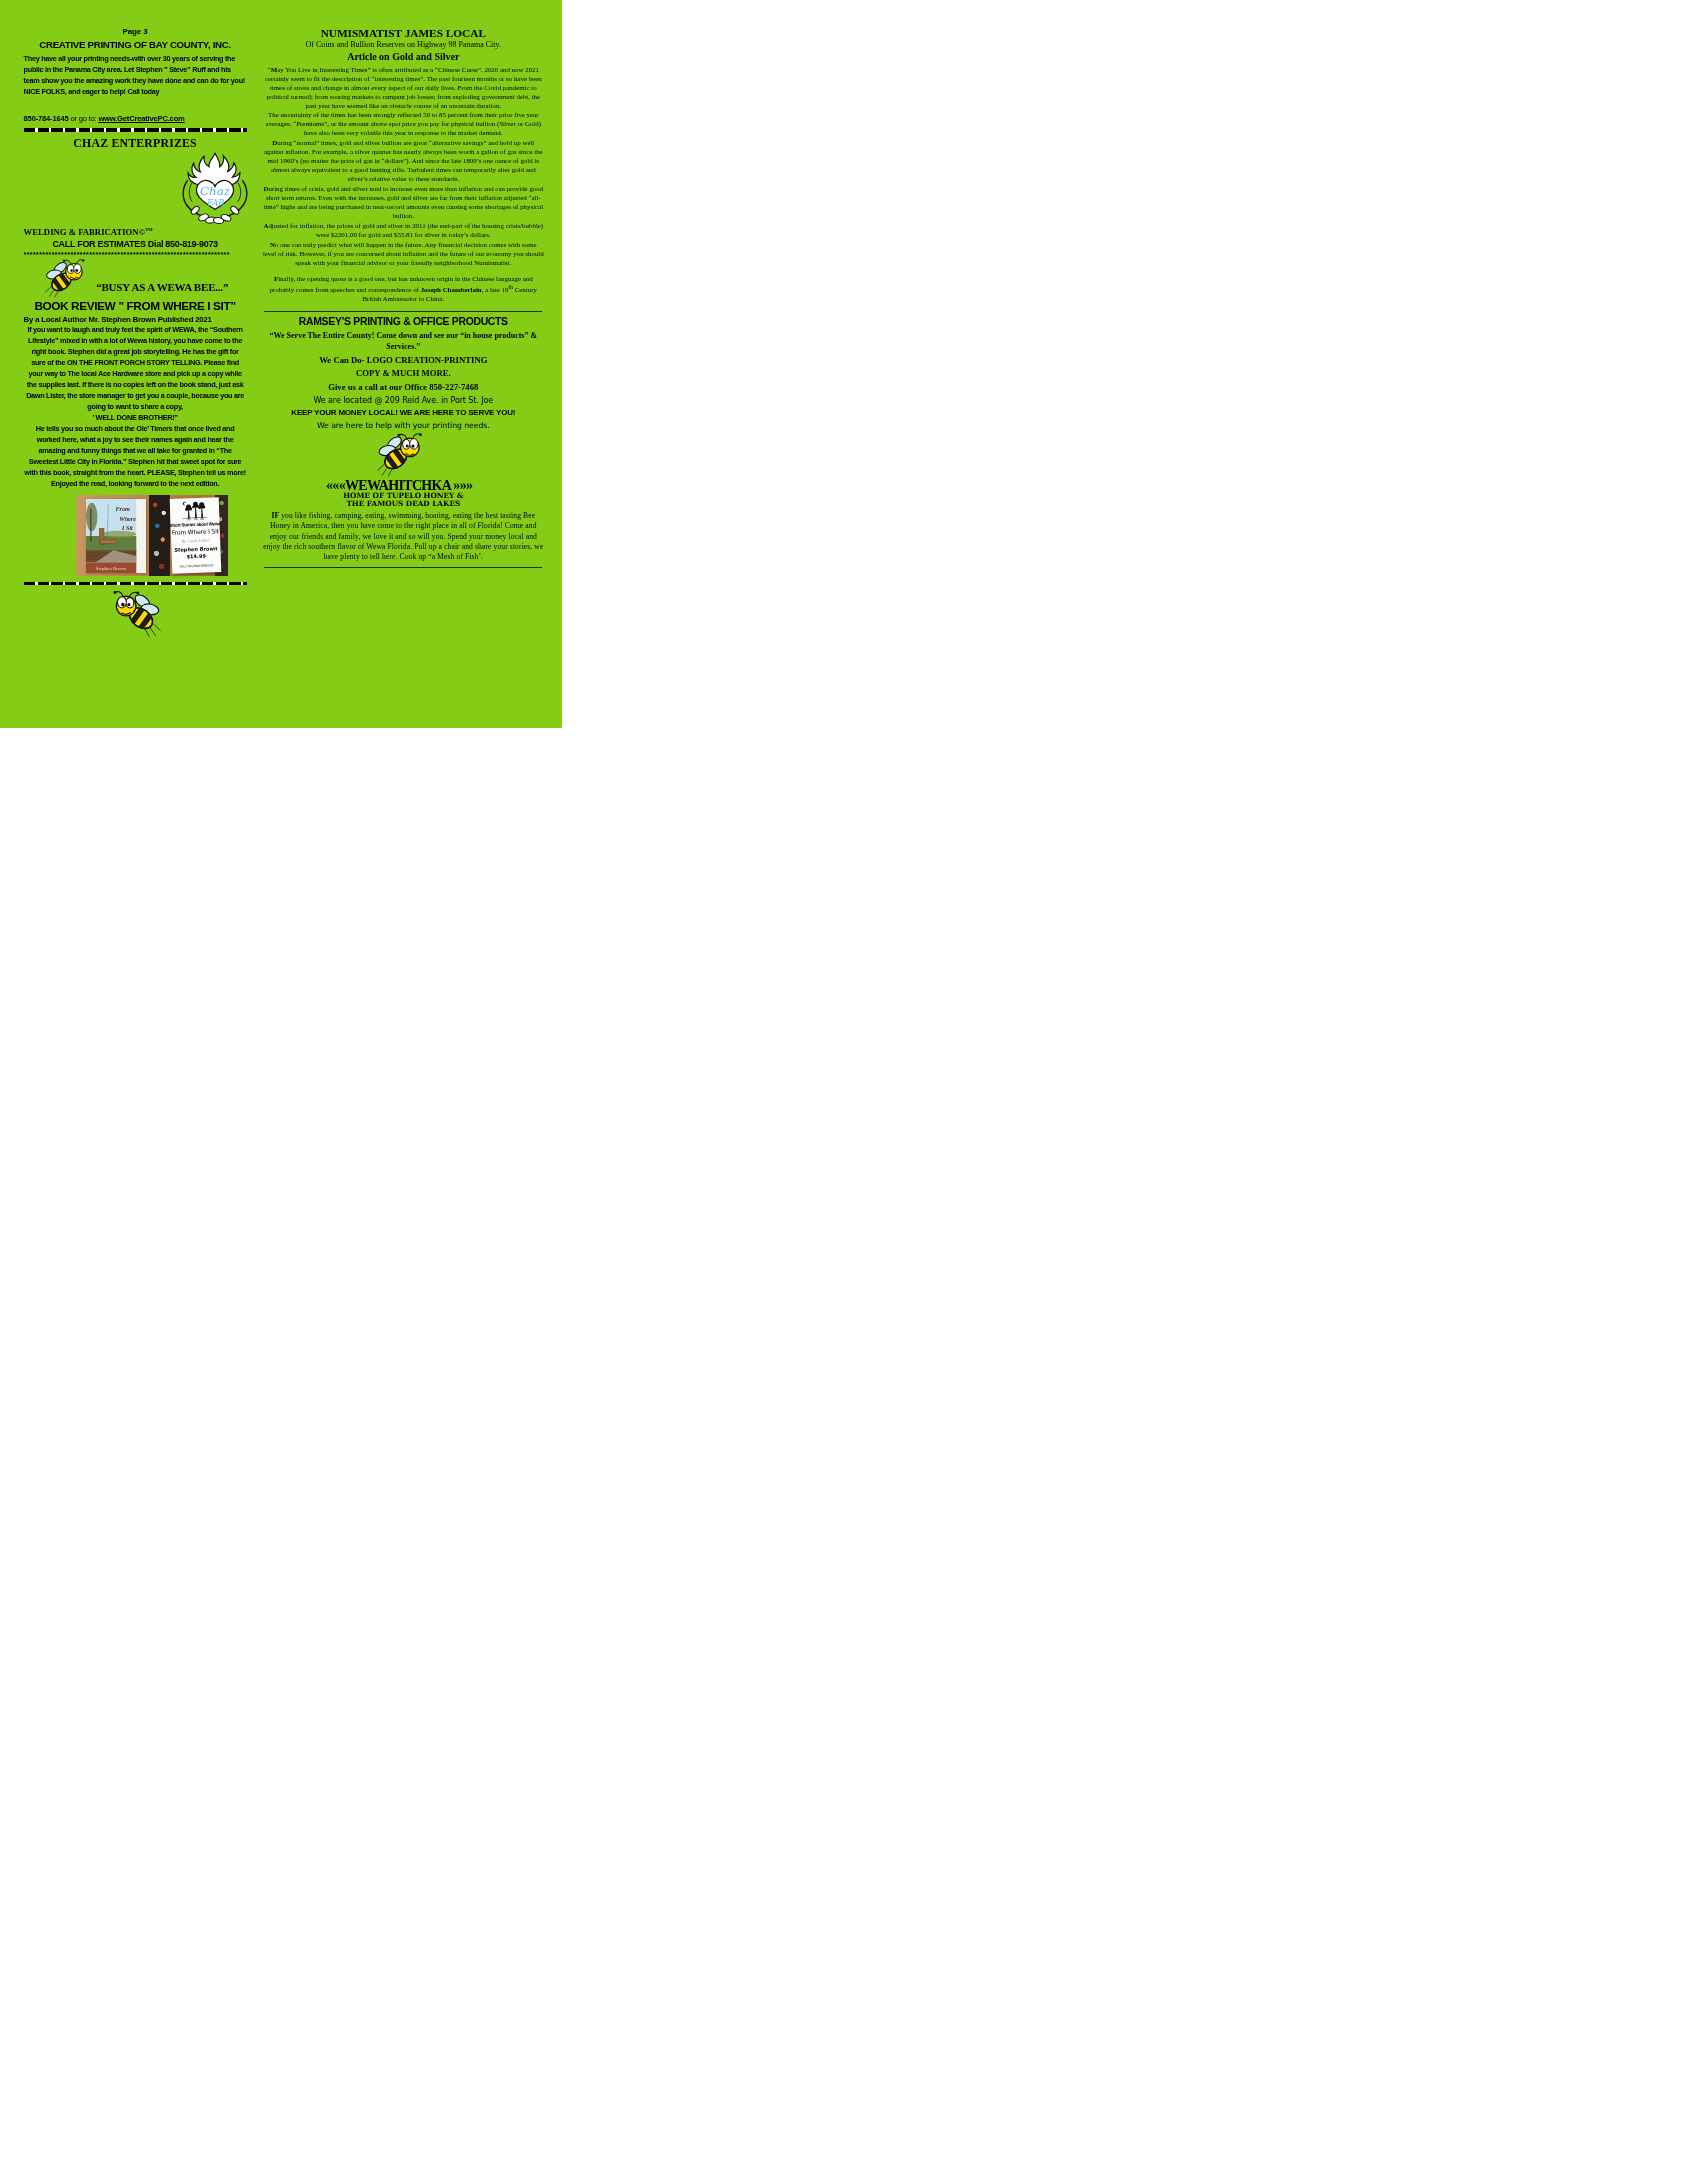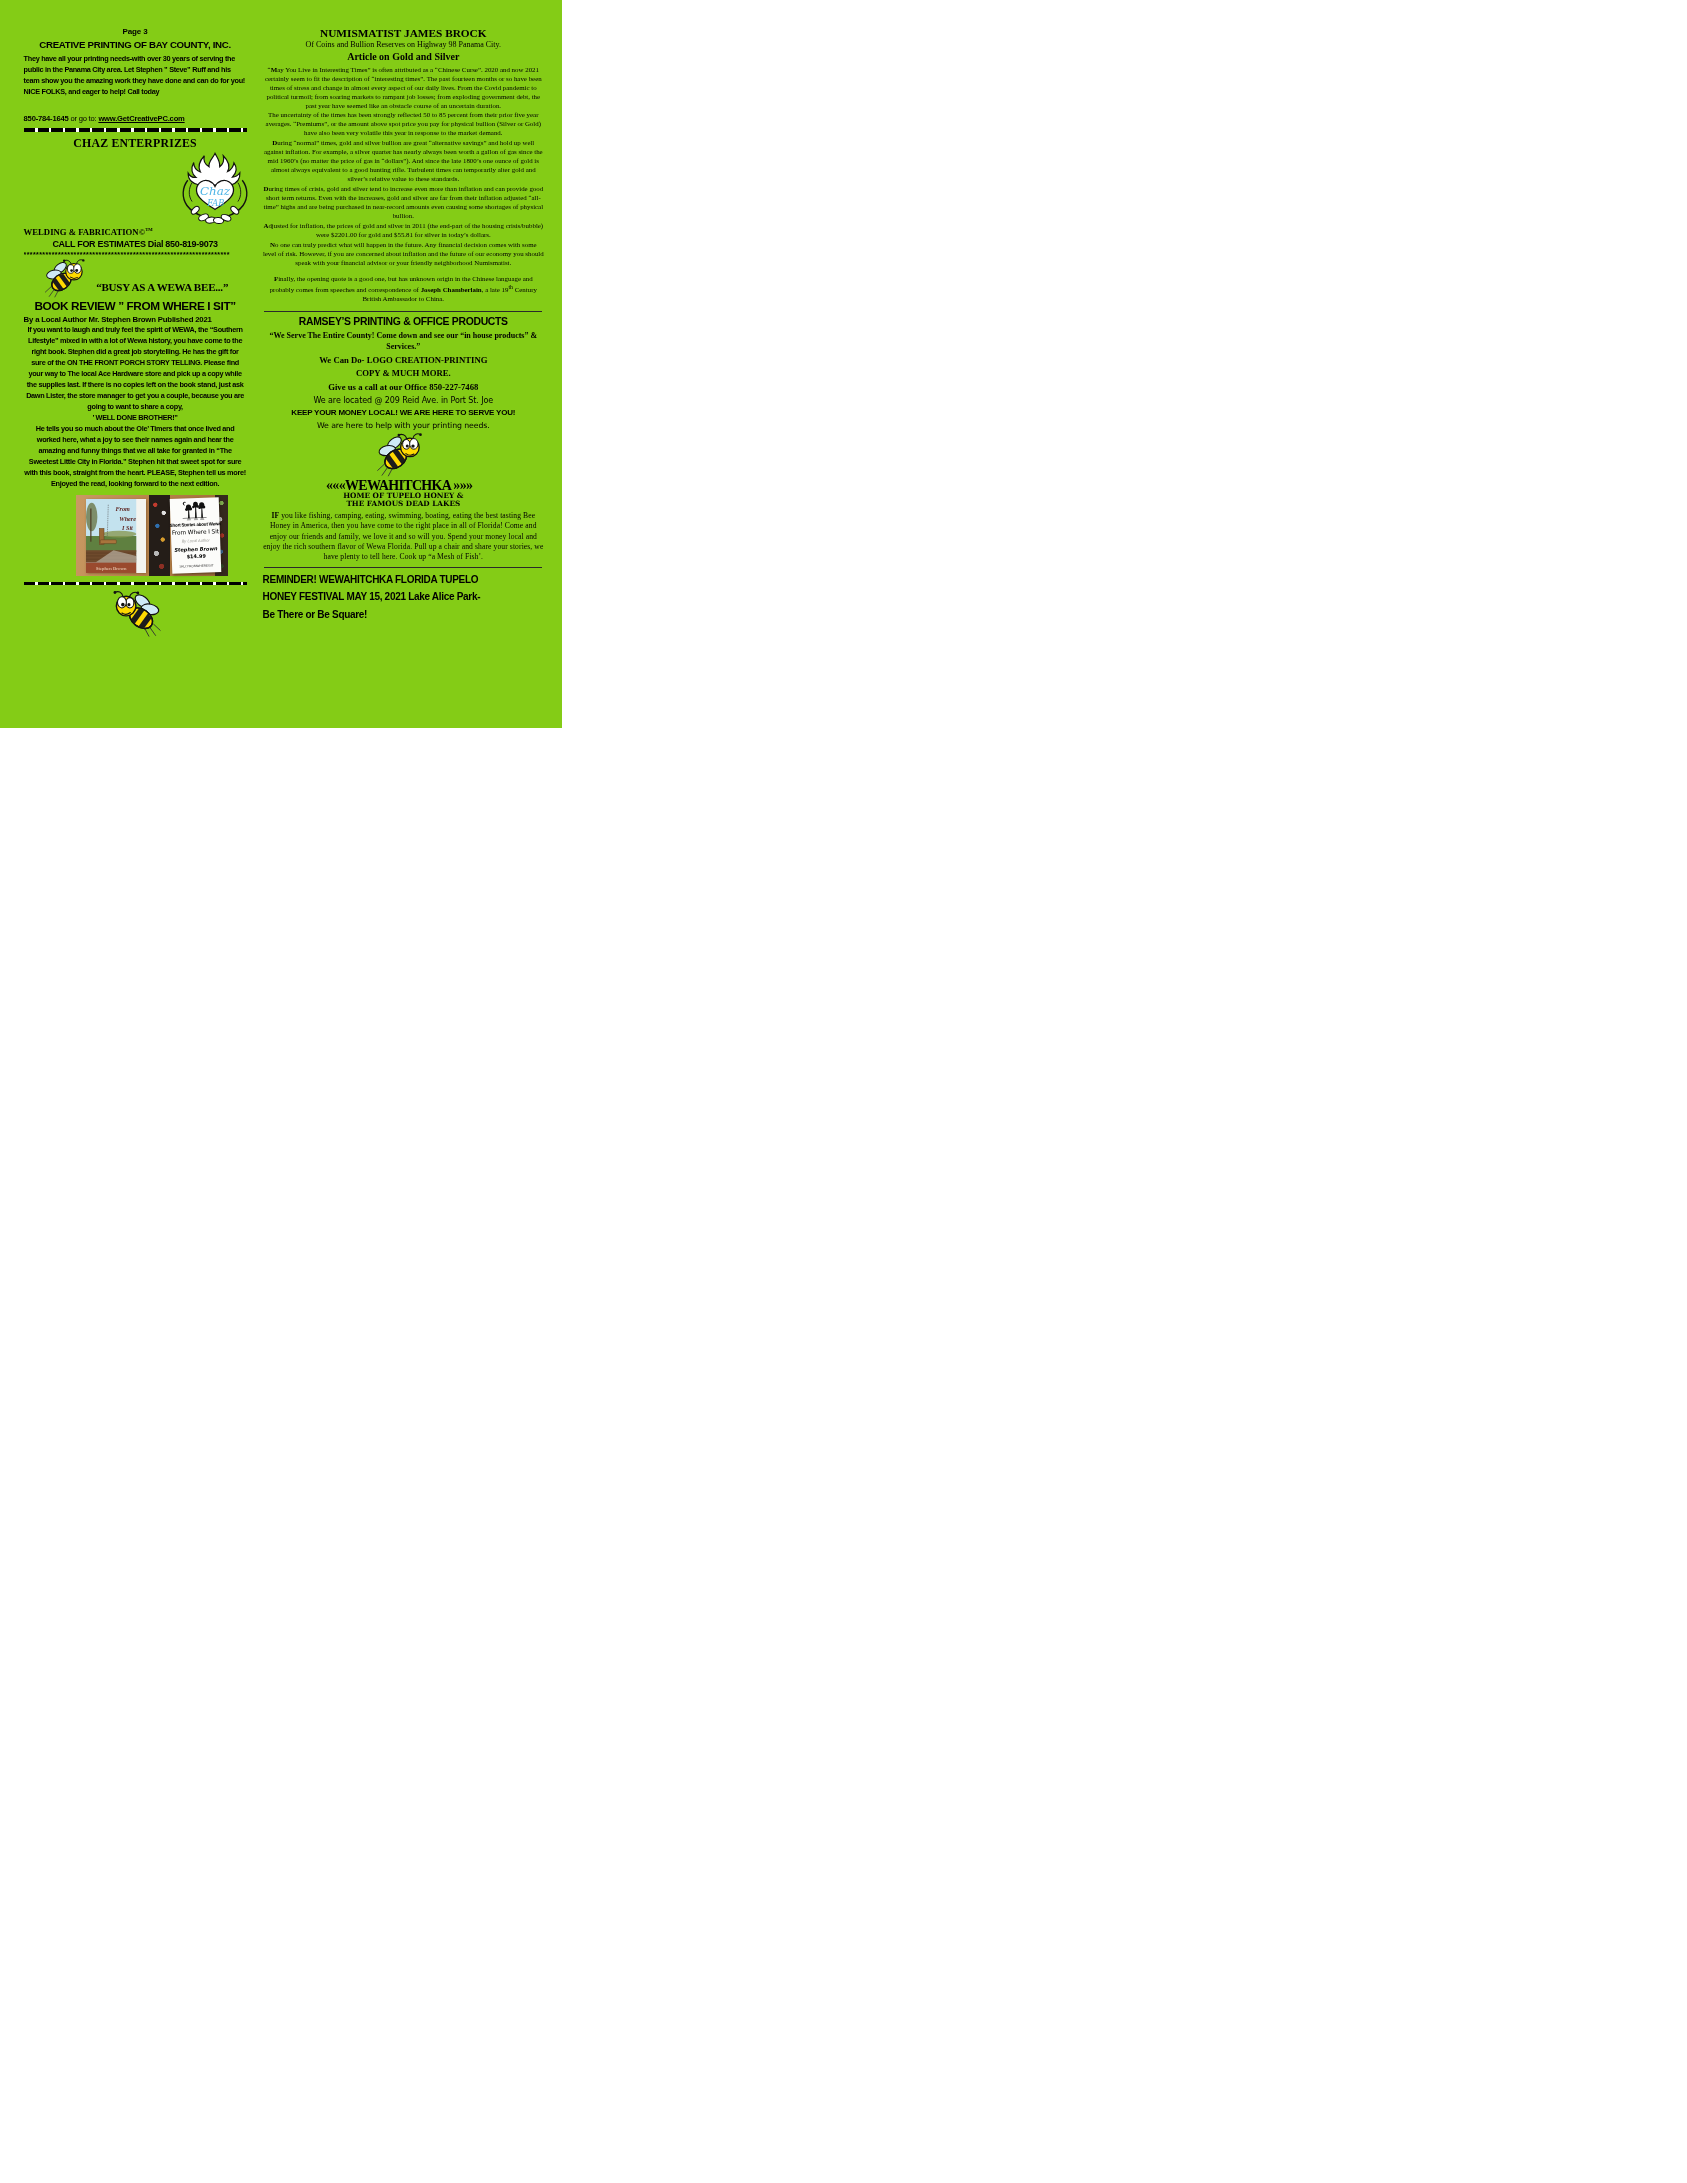--- a/index.html
+++ b/index.html
@@ -249,21 +249,21 @@
 
 
       <div class="bee-bottom">
         <svg class="beesvg" viewBox="0 0 120 100">
             <use href="#bee-sym"></use>
           </svg>
       </div>
     </div>
 
     <div class="col-right">
-      <h1 class="num-title ctr">NUMISMATIST JAMES BROCK</h1>
+      <h1 class="num-title ctr">NUMISMATIST JAMES LOCAL</h1>
       <div class="num-sub ctr">Of Coins and Bullion Reserves on  Highway 98 Panama City.</div>
       <h2 class="num-art ctr">Article on  Gold and Silver</h2>
 
       <div class="art">
         <p><span>“</span><b>M</b><span>ay You Live in Interesting Times” is often attributed as a “Chinese Curse”.  2020 and now 2021 certainly seem to fit the description of “interesting times”.  The past fourteen months or so have been times of stress and change in almost every aspect of our daily lives.  From the Covid pandemic to political turmoil; from soaring markets to rampant job losses; from exploding government debt, the past year have seemed like an obstacle course of an uncertain duration.</span></p>
         <p><span>The uncertainty of the  times has been strongly reflected 50 to 85 percent from their prior five year averages.  “Premiums”, or the amount above spot price you pay for physical bullion (Silver or Gold) have also been very volatile this year in response to the market demand.</span></p>
         <p><b>D</b><span>uring “normal” times, gold and silver bullion are great “alternative savings” and hold up well against inflation.  For example, a silver quarter has nearly always been worth a gallon of gas since the mid 1960’s (no matter the price of gas in “dollars”).  And since the late 1800’s  one ounce of  gold is almost always equivalent to a good hunting rifle.  Turbulent times can temporarily alter gold and silver’s relative value to these standards.</span></p>
         <p><b>D</b><span>uring times of crisis, gold and silver tend to increase even more than inflation and can provide good short term returns.  Even with the increases, gold and silver are far from their inflation adjusted “all-time” highs and are being purchased in near-record amounts even causing some shortages of physical bullion.</span></p>
         <p><b>A</b><span>djusted for inflation, the prices of gold and silver in 2011 (the end-part of the housing crisis/bubble) were $2201.00 for gold  and $55.81 for silver in today’s dollars.</span></p>
         <p><b>N</b><span>o one can truly predict what will happen in the future. Any financial decision comes with some level of risk.  However, if you are concerned about inflation and the future of our economy you should speak with your financial advisor or your friendly neighborhood Numismatist.</span></p>
@@ -288,22 +288,17 @@
             <use href="#bee-sym"></use>
           </svg>
         <span class="wewa-title">«««WEWAHITCHKA »»»</span>
       </div>
       <div class="wewa-sub ctr">HOME OF TUPELO HONEY &amp;</div>
       <div class="wewa-sub ctr">THE FAMOUS DEAD LAKES</div>
       <p class="wewa-body"><b>IF</b><span> you like fishing, camping, eating, swimming, boating, eating the best tasting Bee Honey in America, then you have come to the right place in all of Florida! Come and enjoy our friends and family, we love it and so will you. Spend your money local and enjoy the rich southern flavor of Wewa Florida. Pull up a chair and share your stories, we have plenty to tell here. Cook up “a Mesh of Fish’.</span></p>
 
       <hr class="thinrule" style="margin-top:4.7px;margin-bottom:2.8px;border-top-width:0.7px">
 
-      <div class="reminder">
-        <div>REMINDER! WEWAHITCHKA FLORIDA TUPELO</div>
-        <div>HONEY FESTIVAL MAY 15, 2021 Lake Alice Park-</div>
-        <div>Be There or Be Square!</div>
-      </div>
     </div>
 
   </div>
 </div>
 
 
 </body></html>

